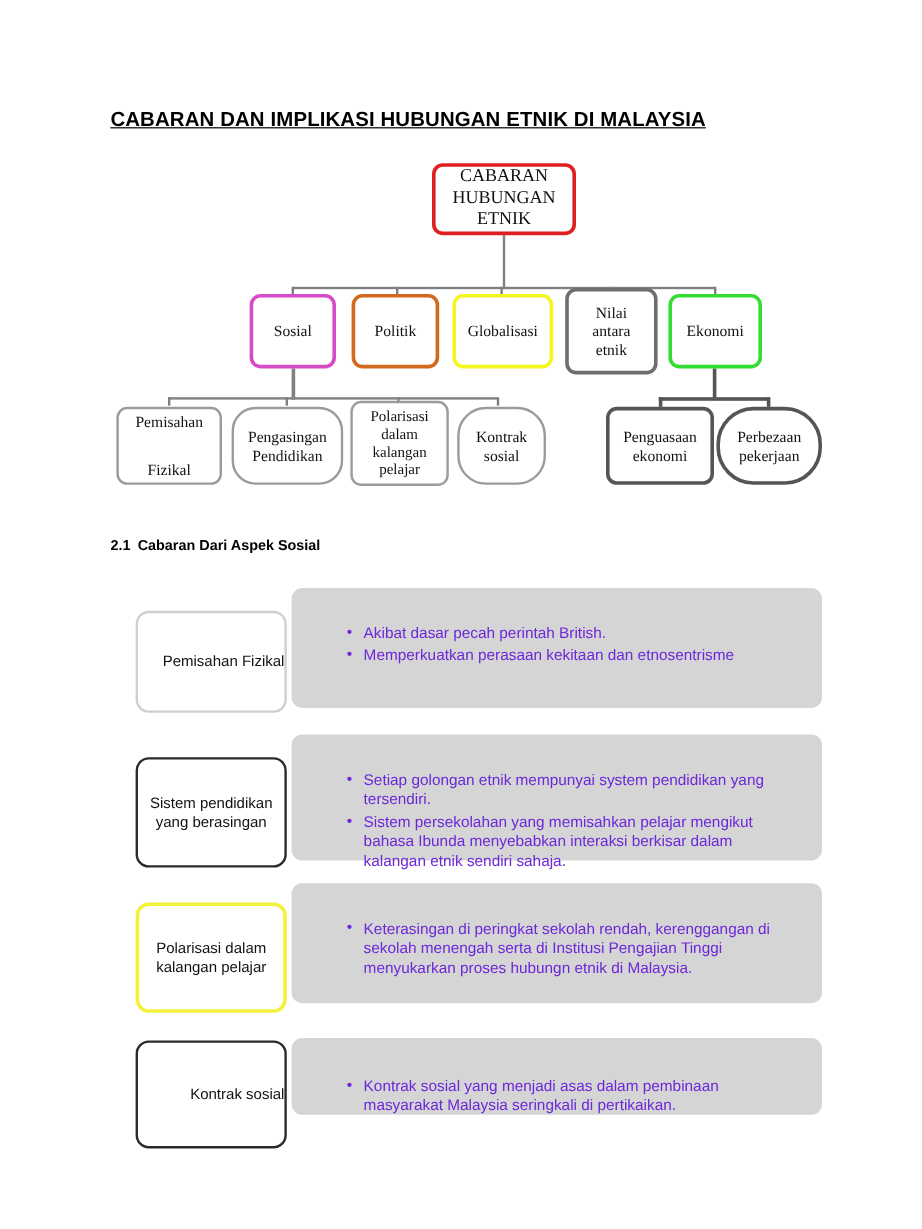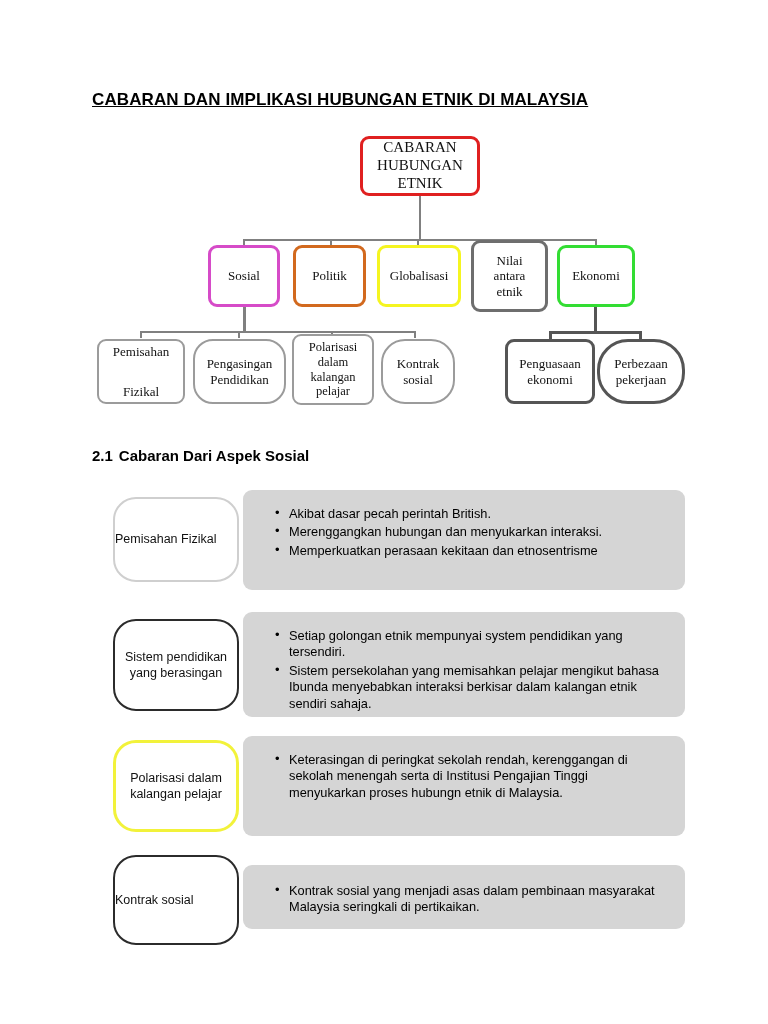--- a/index.html
+++ b/index.html
@@ -57,21 +57,21 @@
     background: #808080;
     z-index: 1;
   }
   .connector.dark { background: #555555; }
 
   
   #section-heading {
     position: absolute;
     left: 92px;
     top: 447px;
-    font-size: 15px;
+    font-size: 12px;
     font-weight: bold;
     white-space: nowrap;
   }
   #section-heading .num { margin-right: 6px; }
 
   
   #content {
     position: absolute;
     left: 0;
     top: 0;
@@ -94,37 +94,38 @@
     z-index: 1;
   }
   .row .label {
     position: absolute;
     left: 0;
     width: 126px;
     box-sizing: border-box;
     background: #ffffff;
     border-style: solid;
     border-width: 2px;
-    border-radius: 23px;
+    border-radius: 11px;
     display: flex;
     align-items: center;
-    justify-content: flex-start;
+    justify-content: flex-end;
     text-align: center;
     font-size: 12.5px;
     line-height: 1.3;
     color: #111;
     z-index: 3;
+    margin-top: 12px;
   }
   .bullets {
     list-style: none;
-    margin: 2px;
+    margin: 16px;
     padding: 0;
     font-size: 12.8px;
     line-height: 1.28;
-    color: #000000;
+    color: #6d28d9;
   }
   .bullets li {
     position: relative;
     padding-left: 14px;
     margin-bottom: 2px;
   }
   .bullets li:before {
     content: "\2022";
     position: absolute;
     left: 0;
@@ -217,21 +218,20 @@
 <div id="section-heading">
   <span class="num">2.1</span><span>Cabaran Dari Aspek Sosial</span>
 </div>
 
 <div id="content">
 
   <div class="row" style="top:490px; height:100px;">
     <div class="panel" style="top:0; height:100px;">
       <ul class="bullets">
         <li>Akibat dasar pecah perintah British.</li>
-        <li>Merenggangkan hubungan dan menyukarkan interaksi.</li>
         <li>Memperkuatkan perasaan kekitaan dan etnosentrisme</li>
       </ul>
     </div>
     <div class="label" style="top:7px; height:85px; border-color:#cfcfcf;">
       <span>Pemisahan Fizikal</span>
     </div>
   </div>
 
   <div class="row" style="top:612px; height:85px;">
     <div class="panel" style="top:0; height:105px;">

